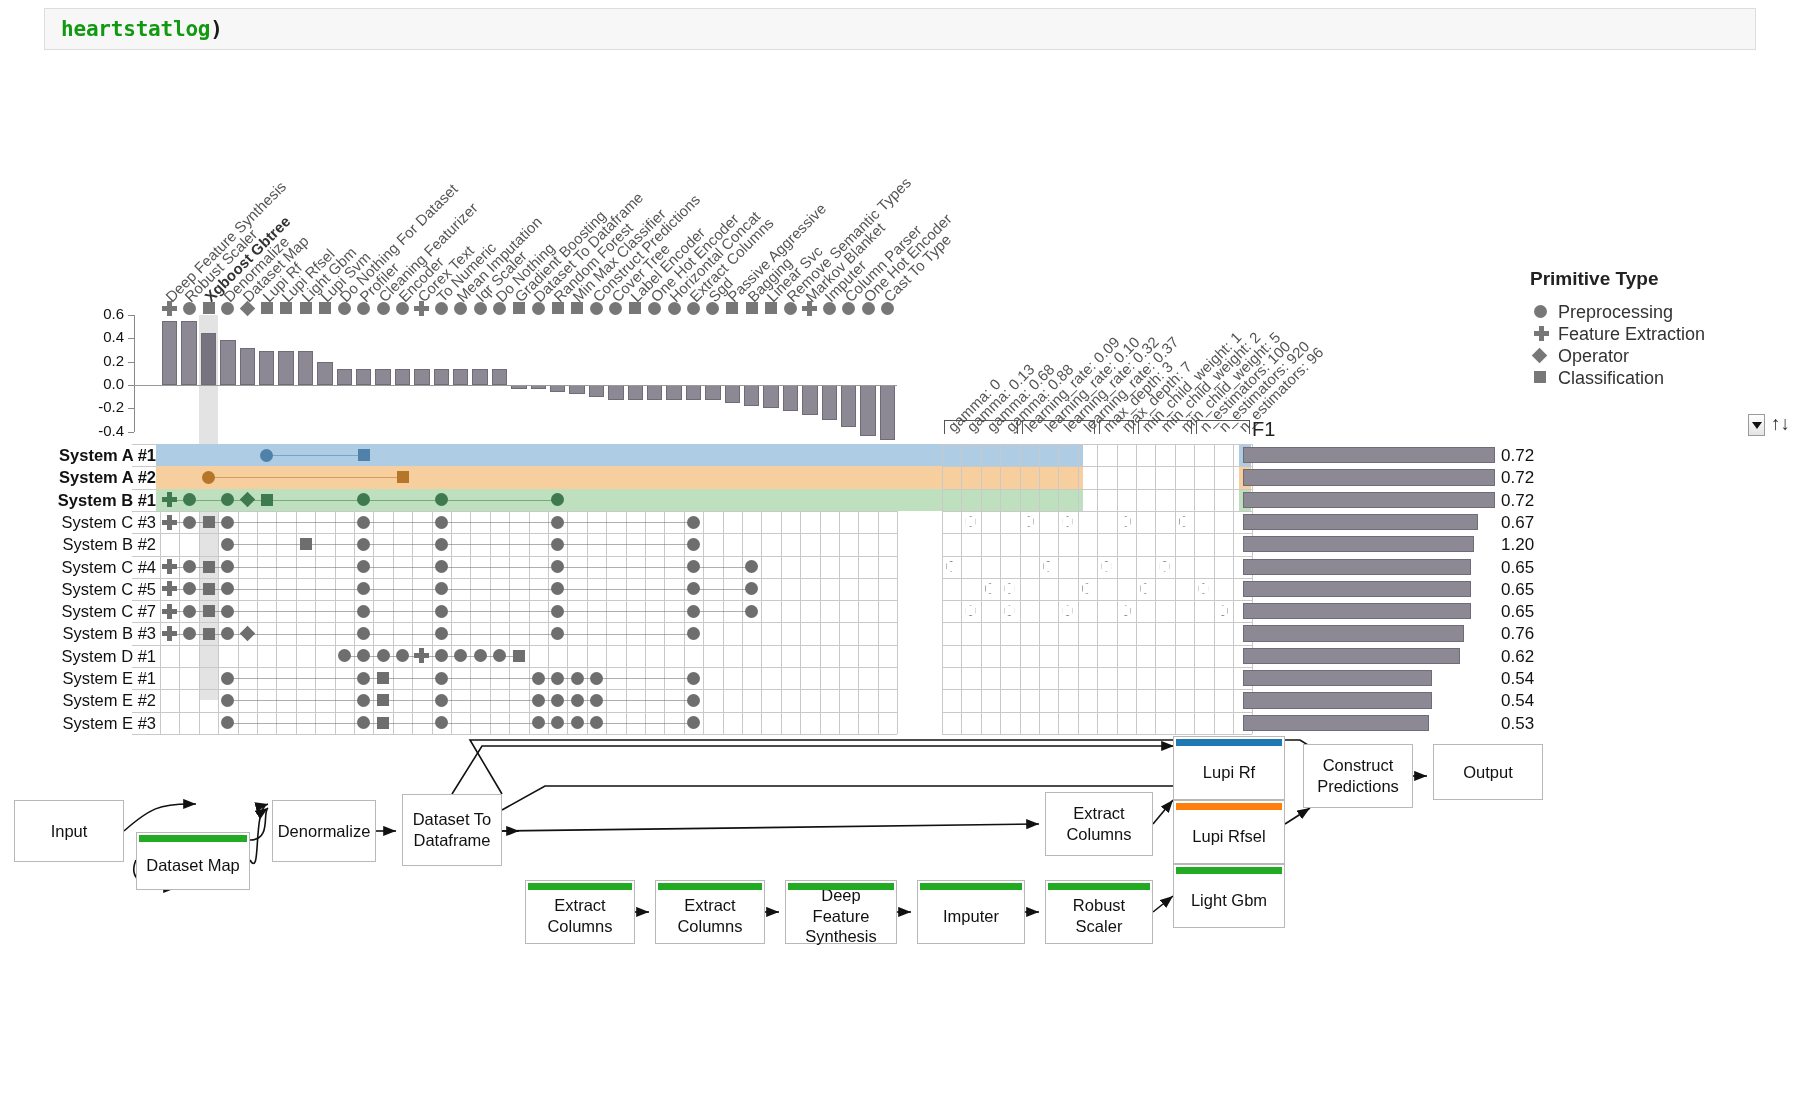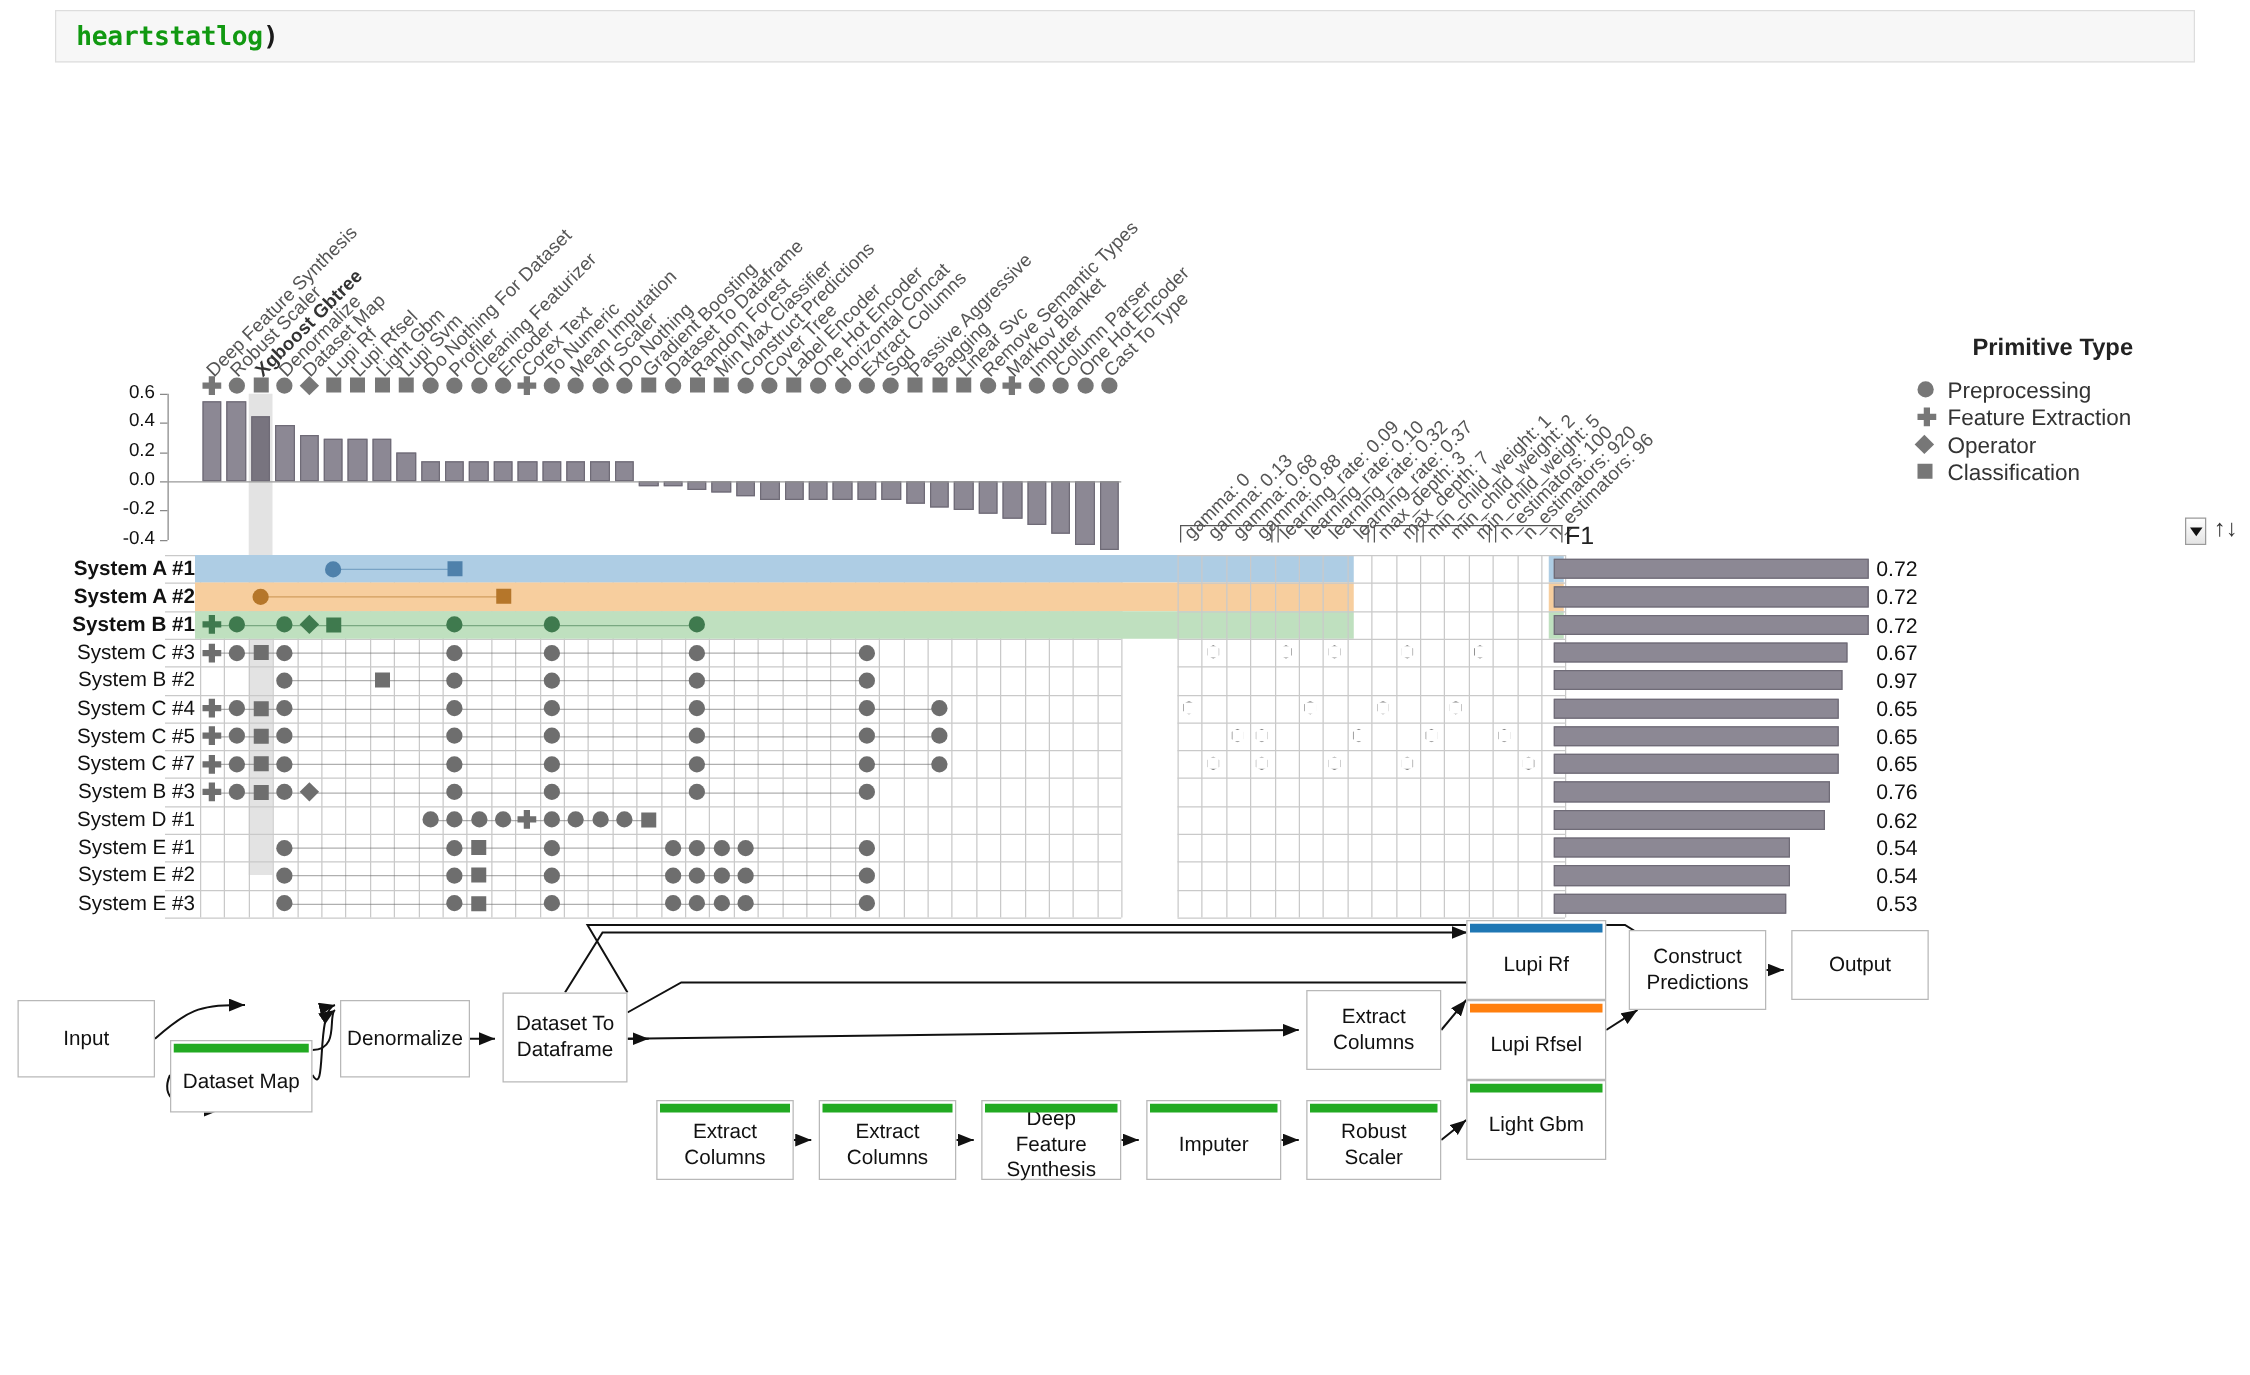--- a/index.html
+++ b/index.html
@@ -587,40 +587,40 @@
     <div id="f1bars">
         <div class="f1bar" style="left: 1243px; top: 447px; height: 16.3px; width: 252px;"></div>
         <div class="f1val" style="left: 1501px; top: 446px;">0.72</div>
         <div class="f1bar" style="left: 1243px; top: 469.3px; height: 16.3px; width: 252px;"></div>
         <div class="f1val" style="left: 1501px; top: 468.3px;">0.72</div>
         <div class="f1bar" style="left: 1243px; top: 491.6px; height: 16.3px; width: 252px;"></div>
         <div class="f1val" style="left: 1501px; top: 490.6px;">0.72</div>
         <div class="f1bar" style="left: 1243px; top: 513.9px; height: 16.3px; width: 234.5px;"></div>
         <div class="f1val" style="left: 1501px; top: 512.9px;">0.67</div>
         <div class="f1bar" style="left: 1243px; top: 536.2px; height: 16.3px; width: 231px;"></div>
-        <div class="f1val" style="left: 1501px; top: 535.2px;">0.97</div>
+        <div class="f1val" style="left: 1501px; top: 535.2px;">1.20</div>
         <div class="f1bar" style="left: 1243px; top: 558.5px; height: 16.3px; width: 227.5px;"></div>
         <div class="f1val" style="left: 1501px; top: 557.5px;">0.65</div>
         <div class="f1bar" style="left: 1243px; top: 580.8px; height: 16.3px; width: 227.5px;"></div>
         <div class="f1val" style="left: 1501px; top: 579.8px;">0.65</div>
         <div class="f1bar" style="left: 1243px; top: 603.1px; height: 16.3px; width: 227.5px;"></div>
         <div class="f1val" style="left: 1501px; top: 602.1px;">0.65</div>
         <div class="f1bar" style="left: 1243px; top: 625.4px; height: 16.3px; width: 220.5px;"></div>
         <div class="f1val" style="left: 1501px; top: 624.4px;">0.76</div>
         <div class="f1bar" style="left: 1243px; top: 647.7px; height: 16.3px; width: 217px;"></div>
         <div class="f1val" style="left: 1501px; top: 646.7px;">0.62</div>
         <div class="f1bar" style="left: 1243px; top: 670px; height: 16.3px; width: 189px;"></div>
         <div class="f1val" style="left: 1501px; top: 669px;">0.54</div>
         <div class="f1bar" style="left: 1243px; top: 692.3px; height: 16.3px; width: 189px;"></div>
         <div class="f1val" style="left: 1501px; top: 691.3px;">0.54</div>
         <div class="f1bar" style="left: 1243px; top: 714.6px; height: 16.3px; width: 185.5px;"></div>
         <div class="f1val" style="left: 1501px; top: 713.6px;">0.53</div>
       </div>
     <div id="legend">
-        <div class="legend-title" style="left: 1530px; top: 268px; margin-left: 48px;">Primitive Type</div>
+        <div class="legend-title" style="left: 1530px; top: 268px;">Primitive Type</div>
         <div class="cell c-circle" style="background: rgb(119, 119, 119); position: absolute; left: 1534px; top: 304.5px;"></div>
         <div class="legend-item" style="left: 1558px; top: 302px;">Preprocessing</div>
         <div class="cell c-plus" style="position: absolute; left: 1534px; top: 325.5px;">
           <div class="b1" style="background: rgb(119, 119, 119);"></div>
           <div class="b2" style="background: rgb(119, 119, 119);"></div>
         </div>
         <div class="legend-item" style="left: 1558px; top: 324px;">Feature Extraction</div>
         <div class="cell c-diamond" style="background: rgb(119, 119, 119); position: absolute; left: 1534px; top: 349.5px;"></div>
         <div class="legend-item" style="left: 1558px; top: 346px;">Operator</div>
         <div class="cell c-square" style="background: rgb(119, 119, 119); position: absolute; left: 1534px; top: 371px;"></div>

